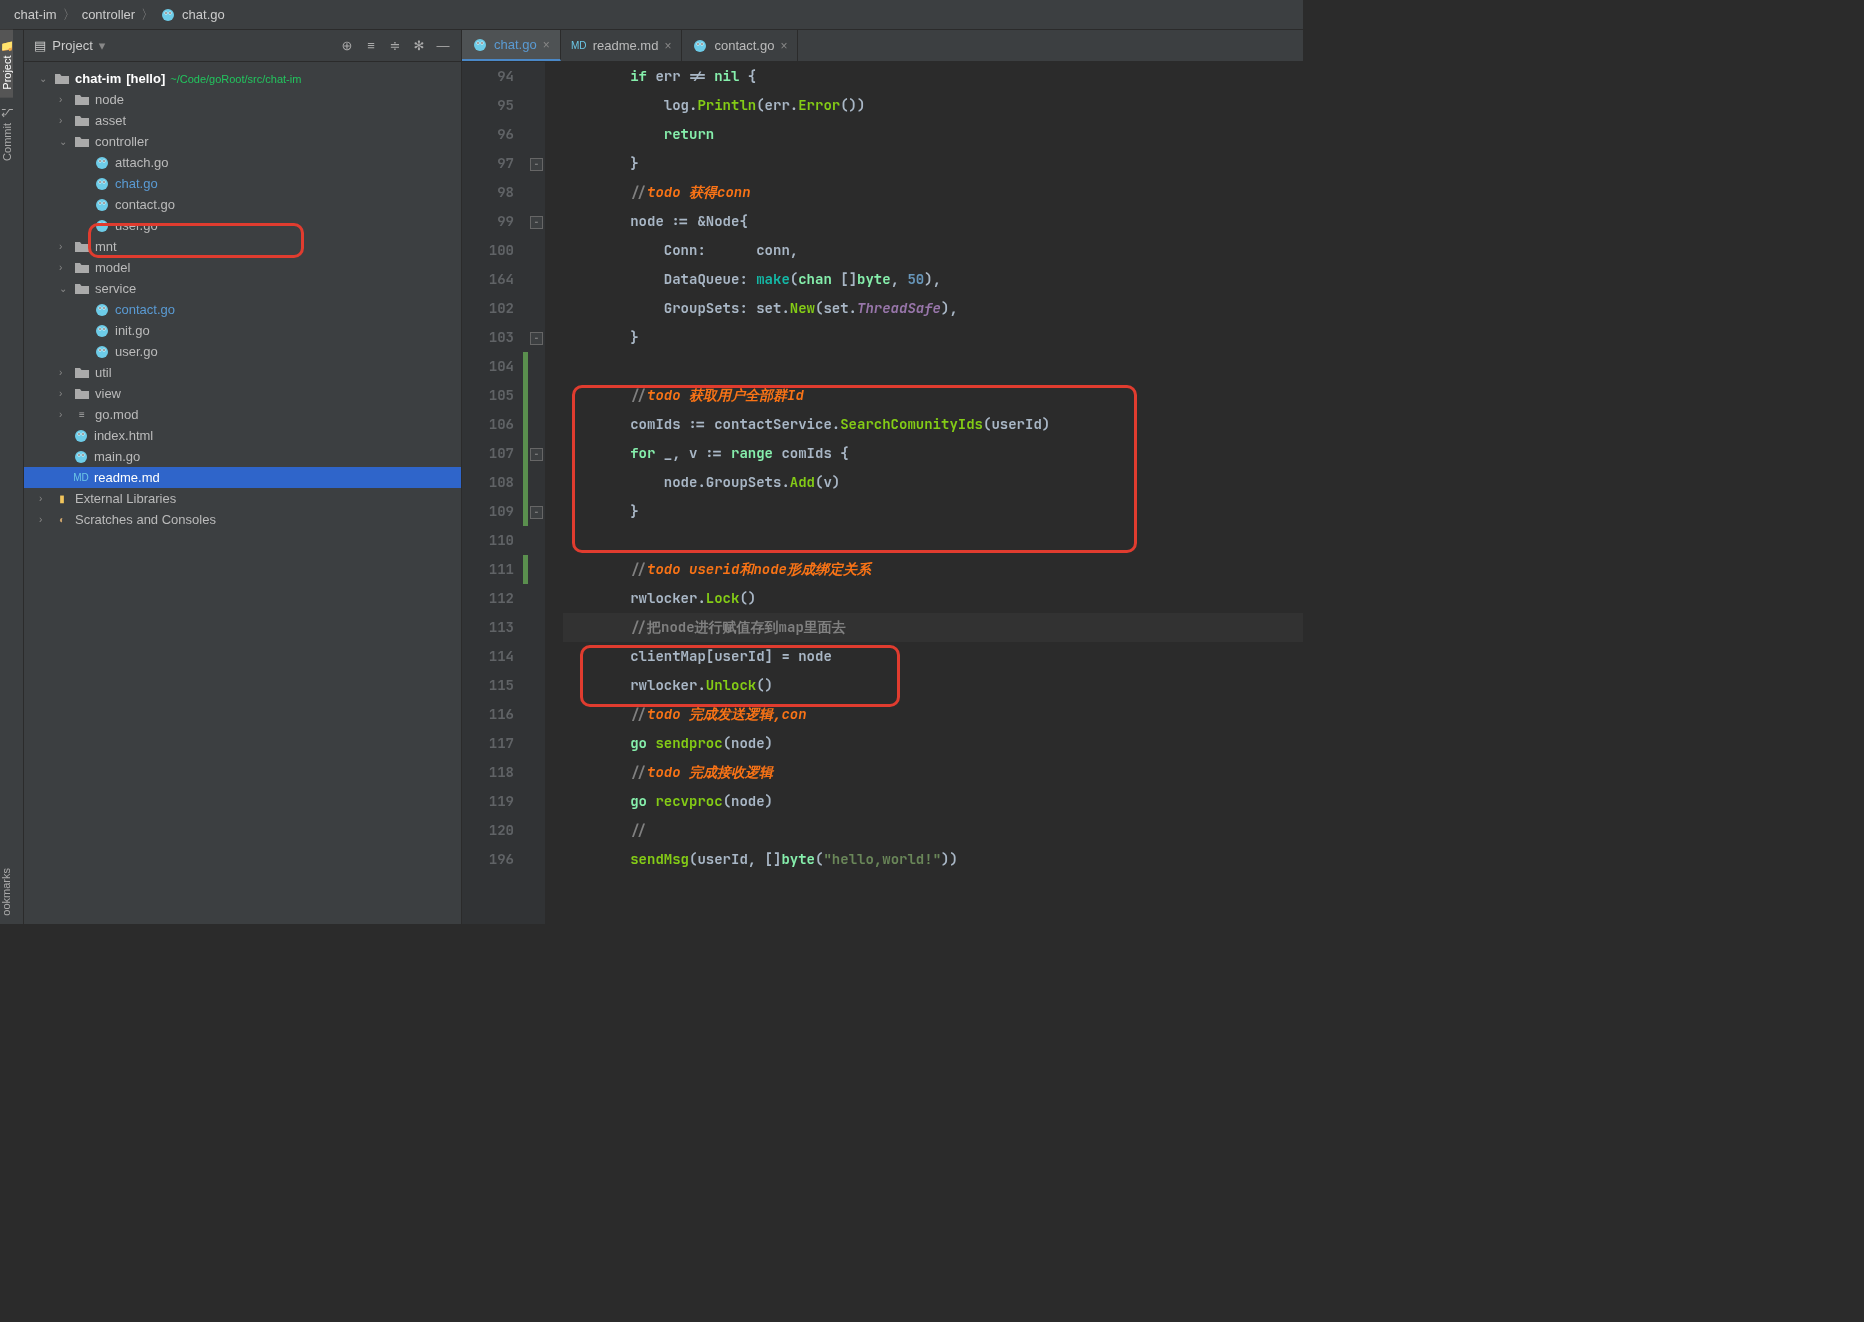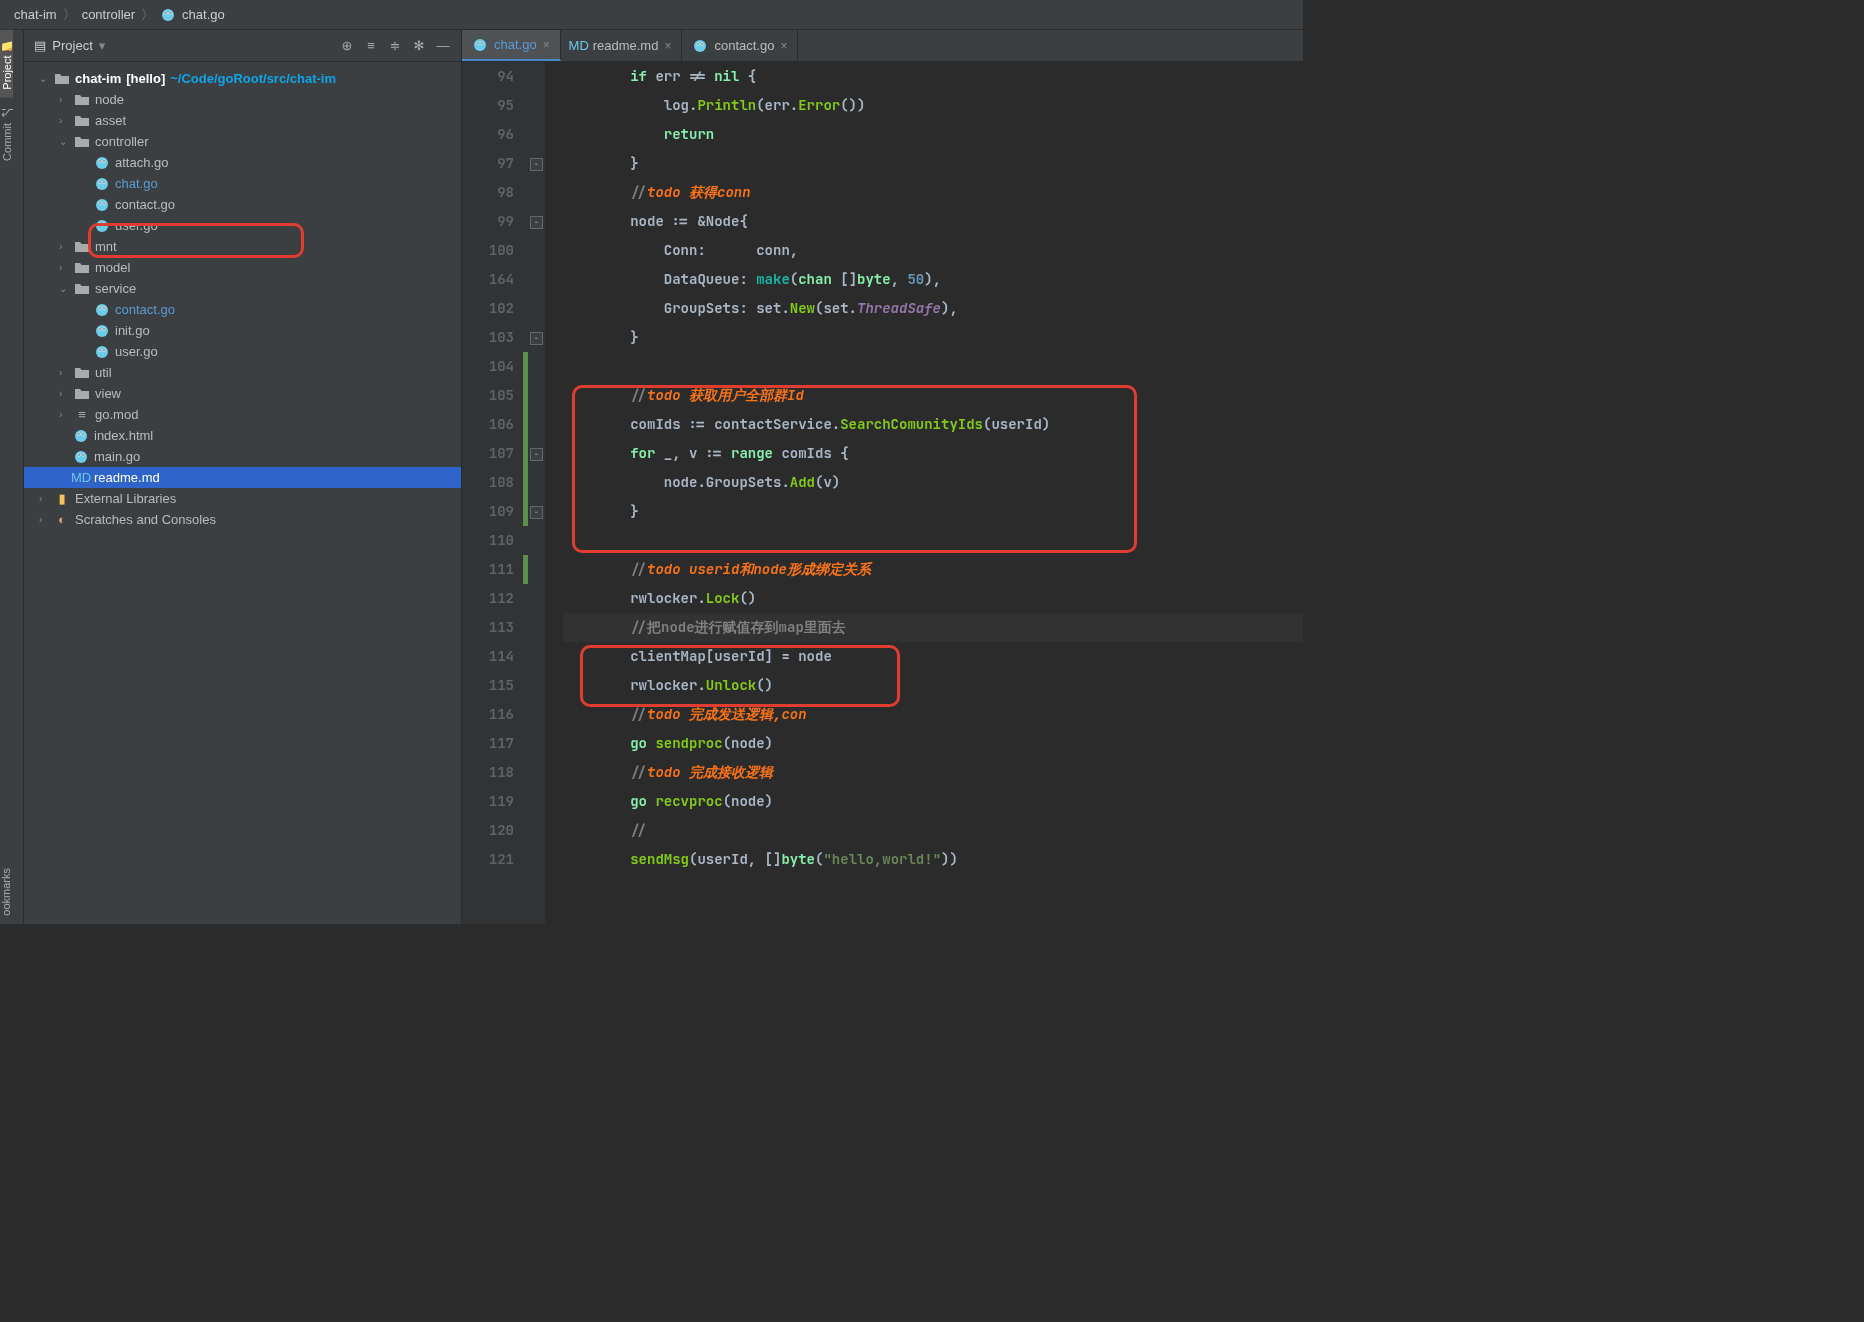--- a/index.html
+++ b/index.html
@@ -18,26 +18,26 @@
 .sidebar-header { height: 32px; display: flex; align-items: center; padding: 0 10px; border-bottom: 1px solid #2b2b2b; gap: 8px; }
 .sidebar-title { display: flex; align-items: center; gap: 6px; color: #ccc; flex: 1; }
 .sidebar-tools { display: flex; gap: 8px; }
 .tool-btn { width: 16px; height: 16px; color: #aaa; cursor: pointer; display: flex; align-items: center; justify-content: center; }
 
 .tree { padding: 6px 0; overflow: auto; flex: 1; }
 .tree-row { display: flex; align-items: center; height: 21px; padding: 0 10px; gap: 5px; cursor: pointer; white-space: nowrap; }
 .tree-row.selected { background: #2f65ca; color: #fff; }
 .tree-indent { display: inline-block; }
 .tree-arrow { width: 10px; color: #888; font-size: 10px; }
-.tree-icon { width: 16px; height: 16px; display: inline-flex; align-items: center; justify-content: center; font-size: 13px; }
+.tree-icon { width: 16px; height: 16px; display: inline-flex; align-items: center; justify-content: center; font-size: 10px; }
 .md-icon { color: #6cc7e6; }
 .lib-icon { color: #f2c55c; }
 .scratch-icon { color: #c9a26b; }
 .file-active { color: #5a9bd4; }
-.path-text { color: #0ea5e9; font-size: 13px; font-weight: bold; }
+.path-text { color: #22c55e; font-size: 11px; }
 .bold-label { color: #fff; font-weight: 600; }
 
 .highlight-box { position: absolute; border: 3px solid #e03c2f; border-radius: 10px; pointer-events: none; }
 .hl-file { left: 88px; top: 223px; width: 216px; height: 35px; }
 .hl-block1 { left: 572px; top: 385px; width: 565px; height: 168px; }
 .hl-block2 { left: 580px; top: 645px; width: 320px; height: 62px; }
 
 .editor-area { flex: 1; display: flex; flex-direction: column; background: #2b2b2b; }
 .tab-bar { height: 32px; display: flex; align-items: stretch; background: #3c3f41; border-bottom: 1px solid #2b2b2b; }
 .tab { display: flex; align-items: center; gap: 6px; padding: 0 10px; background: #3c3f41; border-right: 1px solid #2b2b2b; cursor: pointer; }
@@ -333,21 +333,21 @@
           <div class="line">111</div>
           <div class="line">112</div>
           <div class="line">113</div>
           <div class="line">114</div>
           <div class="line">115</div>
           <div class="line">116</div>
           <div class="line">117</div>
           <div class="line">118</div>
           <div class="line">119</div>
           <div class="line">120</div>
-          <div class="line">121</div>
+          <div class="line">196</div>
         </div>
       <div class="change-strip">
         <div class="change-mark" style="top:290px;height:174px"></div>
         <div class="change-mark" style="top:493px;height:29px"></div>
       </div>
       <div class="fold-strip">
         <div class="fold-mark" style="top:96px">−</div>
         <div class="fold-mark" style="top:154px">−</div>
         <div class="fold-mark" style="top:270px">−</div>
         <div class="fold-mark" style="top:386px">−</div>

